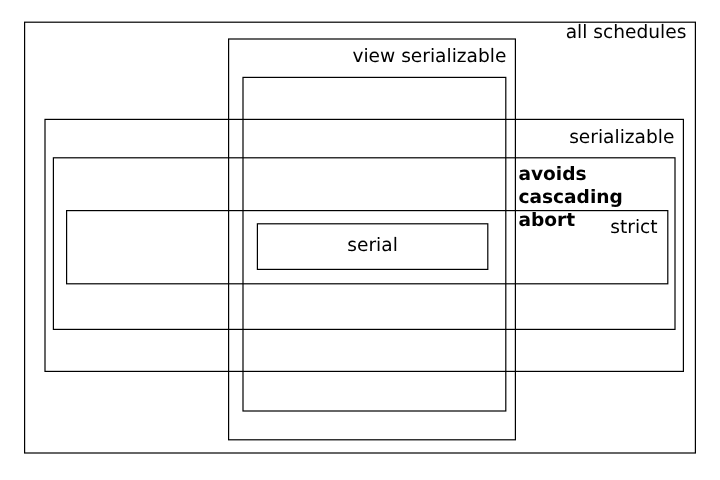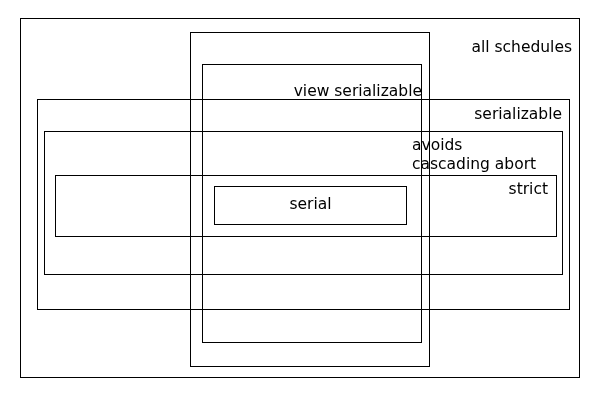--- a/index.html
+++ b/index.html
@@ -40,32 +40,32 @@
   .label.center {
     text-align: center;
   }
 </style>
 </head>
 <body>
 
 <div id="canvas">
 
   <div class="box" style="left:20px; top:18px; width:560px; height:360px;"></div>
-  <div class="label right" style="left:380px; top:38px; width:192px;">all schedules</div>
+  <div class="label right" style="left:380px; top:18px; width:192px;">all schedules</div>
 
   <div class="box" style="left:190px; top:32px; width:240px; height:335px;"></div>
-  <div class="label right" style="left:200px; top:38px; width:222px;margin-top:44px;">view serializable</div>
+  <div class="label right" style="left:200px; top:38px; width:222px;">view serializable</div>
 
   <div class="box" style="left:202px; top:64px; width:220px; height:279px;"></div>
 
   <div class="box" style="left:37px; top:99px; width:533px; height:211px;"></div>
   <div class="label right" style="left:370px; top:105px; width:192px;">serializable</div>
 
   <div class="box" style="left:44px; top:131px; width:519px; height:144px;"></div>
-  <div class="label left" style="left:412px; top:136px; width:136px;">avoids
+  <div class="label left" style="left:432px; top:136px; width:136px;font-weight:bold;">avoids
 cascading abort</div>
 
   <div class="box" style="left:55px; top:175px; width:502px; height:62px;"></div>
   <div class="label right" style="left:400px; top:180px; width:148px;">strict</div>
 
   <div class="box" style="left:214px; top:186px; width:193px; height:39px;"></div>
   <div class="label center" style="left:214px; top:195px; width:193px;text-align:center;">serial</div>
 
 </div>
 

